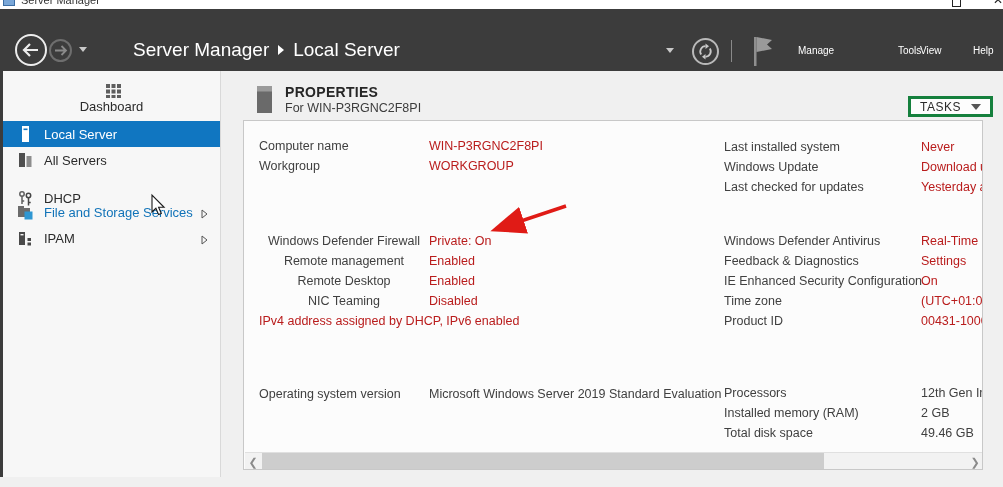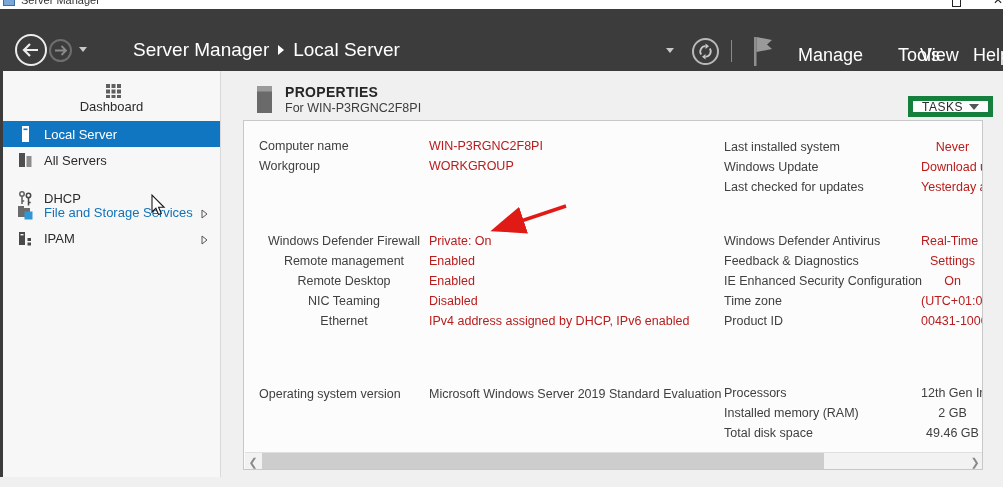--- a/index.html
+++ b/index.html
@@ -15,54 +15,54 @@
   .titlebar .tb-close { position:absolute; left:993px; top:-7px; font-size:12px; color:#222; }
 
   
   .navbar { position:absolute; left:0; top:9px; width:1003px; height:62px; background:#3c3c3c; z-index:4; }
   .nav-circle { position:absolute; border-radius:50%; }
   .back-btn { left:15px; top:25px; width:32px; height:32px; border:2px solid #ededed; }
   .fwd-btn { left:49px; top:30px; width:23px; height:23px; border:2px solid #6e6e6e; }
   .nav-caret { width:0; height:0; border-left:4px solid transparent; border-right:4px solid transparent; border-top:5px solid #c9c9c9; position:absolute; }
   .crumb { position:absolute; top:30px; color:#ffffff; font-size:19px; display:flex; align-items:center; gap:9px; }
   .crumb-sep { width:0; height:0; border-top:5px solid transparent; border-bottom:5px solid transparent; border-left:6px solid #ffffff; display:inline-block; }
-  .menu-item { position:absolute; top:36px; color:#ffffff; font-size:18px; cursor:default; }
+  .menu-item { position:absolute; top:36px; color:#ffffff; font-size:10px; cursor:default; }
   .nav-sep { position:absolute; left:731px; top:31px; width:1px; height:22px; background:#8a8a8a; }
 
   
   .left-strip { position:absolute; left:0; top:71px; width:3px; height:406px; background:#3c3c3c; }
   .sidebar { position:absolute; left:3px; top:71px; width:217px; height:406px; background:#f7f7f7; }
   .sidebar-divider { position:absolute; left:220px; top:71px; width:1px; height:406px; background:#d9d9d9; }
   .side-item { position:absolute; left:0; width:217px; height:26px; display:flex; align-items:center; font-size:13px; color:#2b2b2b; cursor:default; }
   .side-item .ic { width:16px; height:16px; margin-left:14px; margin-right:11px; flex-shrink:0; display:flex; align-items:center; justify-content:center; }
   .side-item.selected { background:#1076c1; color:#ffffff; }
   .side-item.bluelabel { color:#1173b8; }
   .side-item .expand { position:absolute; right:12px; top:8px; }
 
   
   .content { position:absolute; left:221px; top:71px; width:782px; height:406px; background:#f0f0f0; }
 
   .props-header-icon { position:absolute; left:256px; top:84px; }
   .props-title { position:absolute; left:285px; top:84px; font-size:14px; font-weight:bold; color:#262626; letter-spacing:0.3px; }
   .props-subtitle { position:absolute; left:285px; top:101px; font-size:12.5px; color:#3c3c3c; }
 
-  .tasks-btn { position:absolute; left:908px; top:96px; width:85px; height:21px; background:#fdfdfd; border:5px solid #15803d; display:flex; align-items:center; justify-content:space-between; padding:0 9px; font-size:12px; color:#2b2b2b; letter-spacing:0.5px; cursor:default; }
+  .tasks-btn { position:absolute; left:908px; top:96px; width:85px; height:21px; background:#fdfdfd; border:3px solid #15803d; display:flex; align-items:center; justify-content:space-between; padding:0 9px; font-size:12px; color:#2b2b2b; letter-spacing:0.5px; cursor:default; }
   .tasks-caret { width:0; height:0; border-left:5px solid transparent; border-right:5px solid transparent; border-top:6px solid #555; }
 
   .panel { position:absolute; left:243px; top:120px; width:740px; height:350px; background:#fcfcfc; border:1px solid #c8c8c8; overflow:hidden; }
   .pair { position:absolute; top:0; }
   .pairL { left:15px; width:462px; }
   .pairR { left:480px; width:260px; }
   .group { position:absolute; left:0; width:100%; }
   .row { height:20px; display:flex; align-items:center; font-size:12.5px; white-space:nowrap; }
   .lbl { color:#404040; flex-shrink:0; }
   .pairL .lbl { width:170px; }
   .pairR .lbl { width:197px; }
   .val { white-space:nowrap; }
-  .pairR .val { width:63px; overflow:hidden;text-align:center; }
+  .pairR .val { width:63px; overflow:hidden; }
   .val.link { color:#b91c1c; cursor:pointer; }
   .val.plain { color:#404040; }
 
   
   .hscroll { position:absolute; left:1px; top:331px; width:738px; height:18px; background:#f2f2f2; border-top:1px solid #e0e0e0; }
   .hscroll .arrow { position:absolute; top:0; width:16px; height:18px; color:#8a8a8a; font-size:11px; line-height:18px; text-align:center; }
   .hscroll .arrow.left { left:0; }
   .hscroll .arrow.right { right:0; }
   .hscroll .thumb { position:absolute; left:17px; top:0; width:562px; height:18px; background:#cdcdcd; }
 
@@ -239,21 +239,20 @@
         </div>
         <div class="row">
           <span class="lbl">Remote Desktop</span>
           <span class="val link">Enabled</span>
         </div>
         <div class="row">
           <span class="lbl">NIC Teaming</span>
           <span class="val link">Disabled</span>
         </div>
         <div class="row">
-          <span class="lbl">Ethernet</span>
           <span class="val link">IPv4 address assigned by DHCP, IPv6 enabled</span>
         </div>
       </div>
       <div class="group" style="top:263px;">
         <div class="row">
           <span class="lbl">Operating system version</span>
           <span class="val plain">Microsoft Windows Server 2019 Standard Evaluation</span>
         </div>
       </div>
     </div>

